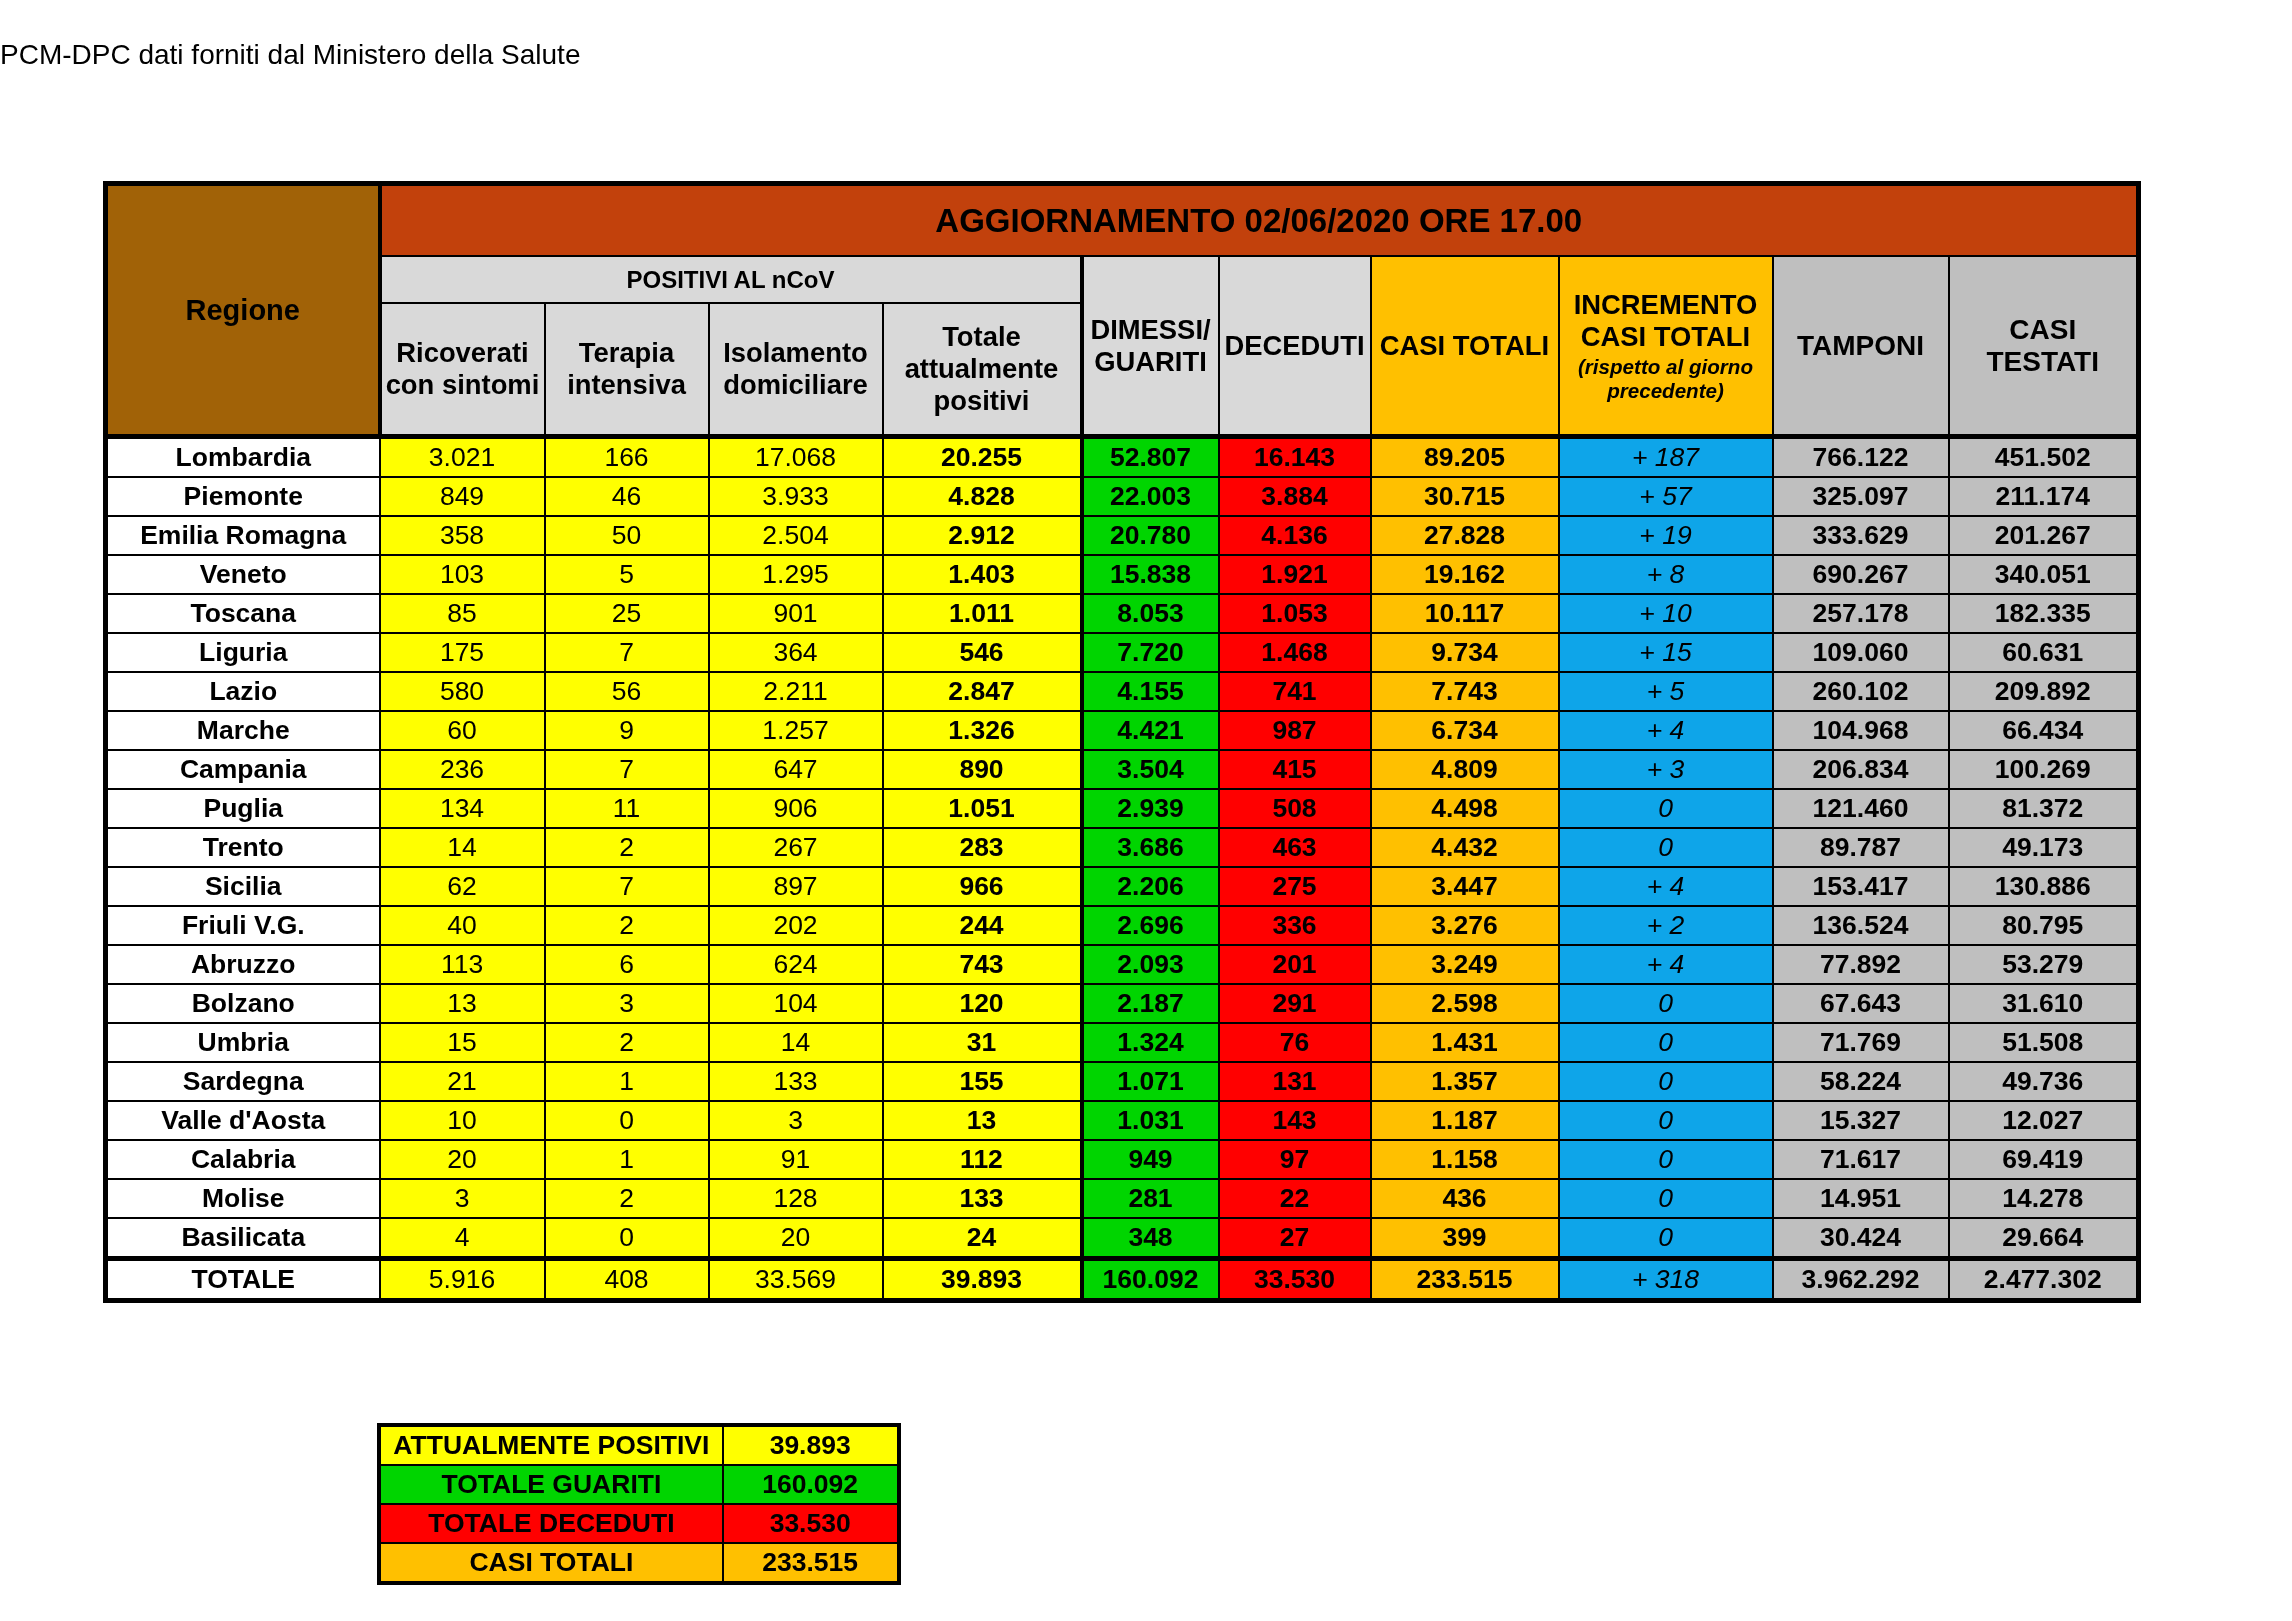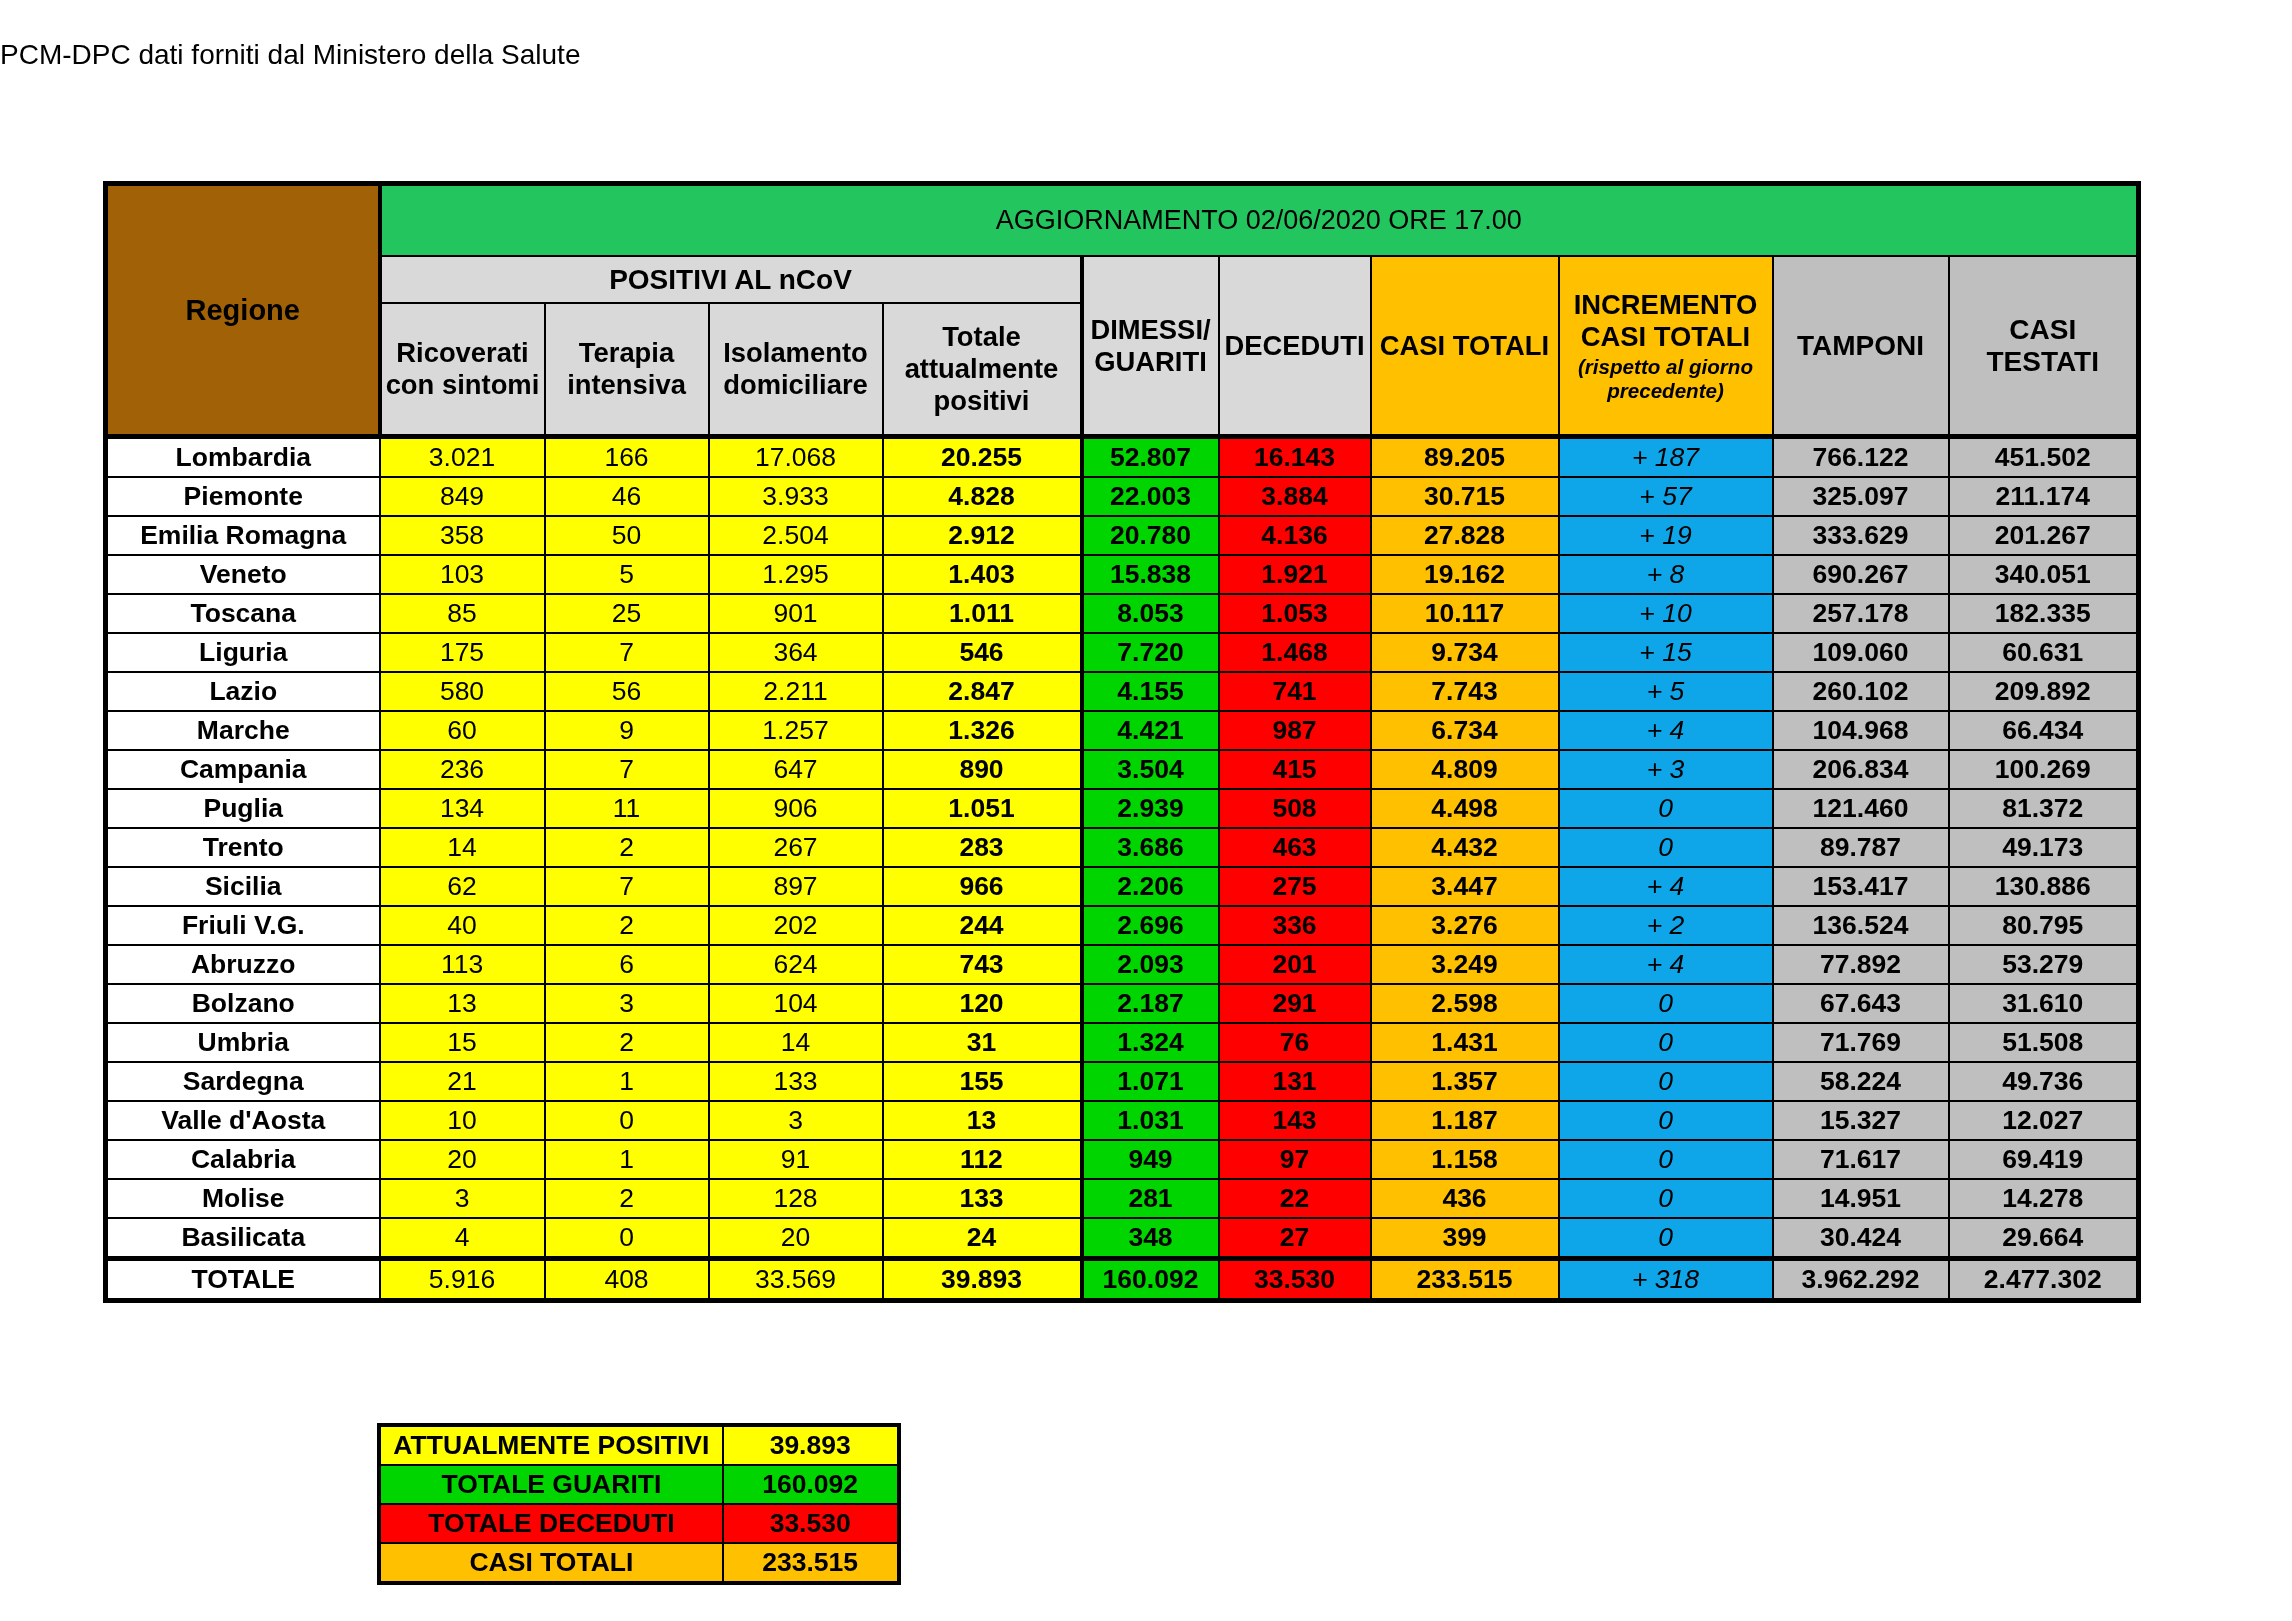--- a/index.html
+++ b/index.html
@@ -14,23 +14,23 @@
   
   table.main{
     position:absolute;left:103px;top:181px;
     border-collapse:collapse;table-layout:fixed;
     border:5.9px solid #000;
   }
   table.main th, table.main td{
     border:2.9px solid #000;text-align:center;vertical-align:middle;
     padding:0 3.9px;overflow:hidden;
   }
-  .banner{height:69px;background:#22c55e;font-size:27px;font-weight:400;}
+  .banner{height:69px;background:#c2410c;font-size:33px;font-weight:700;}
   .regione-h{background:#a16207;font-size:29px;font-weight:700;border-right-width:4.9px !important;}
-  .band{height:43px;background:#D9D9D9;font-size:28px;font-weight:700;border-right-width:4.9px !important;}
+  .band{height:43px;background:#D9D9D9;font-size:24px;font-weight:700;border-right-width:4.9px !important;}
   .sub{height:123px;background:#D9D9D9;font-size:27.4px;font-weight:700;white-space:pre-line;}
   .h-gray{background:#D9D9D9;font-size:27.4px;font-weight:700;white-space:pre-line;}
   .h-orange{background:#FFC000;font-size:27.4px;font-weight:700;white-space:pre-line;}
   .h-darkgray{background:#BFBFBF;font-size:28px;font-weight:700;}
   .inc-note{display:block;font-size:20.6px;font-weight:600;font-style:italic;white-space:pre-line;line-height:1.15;margin-top:2px;}
   .sep-right{border-right-width:4.9px !important;}
   table.main tbody td{height:37px;font-size:26.5px;}
   table.main tbody tr:first-child td{border-top-width:5.9px;}
   tr.total-row td{border-top-width:5.9px;}
   .c-region{background:#ffffff;font-weight:700;font-size:27.4px;}

